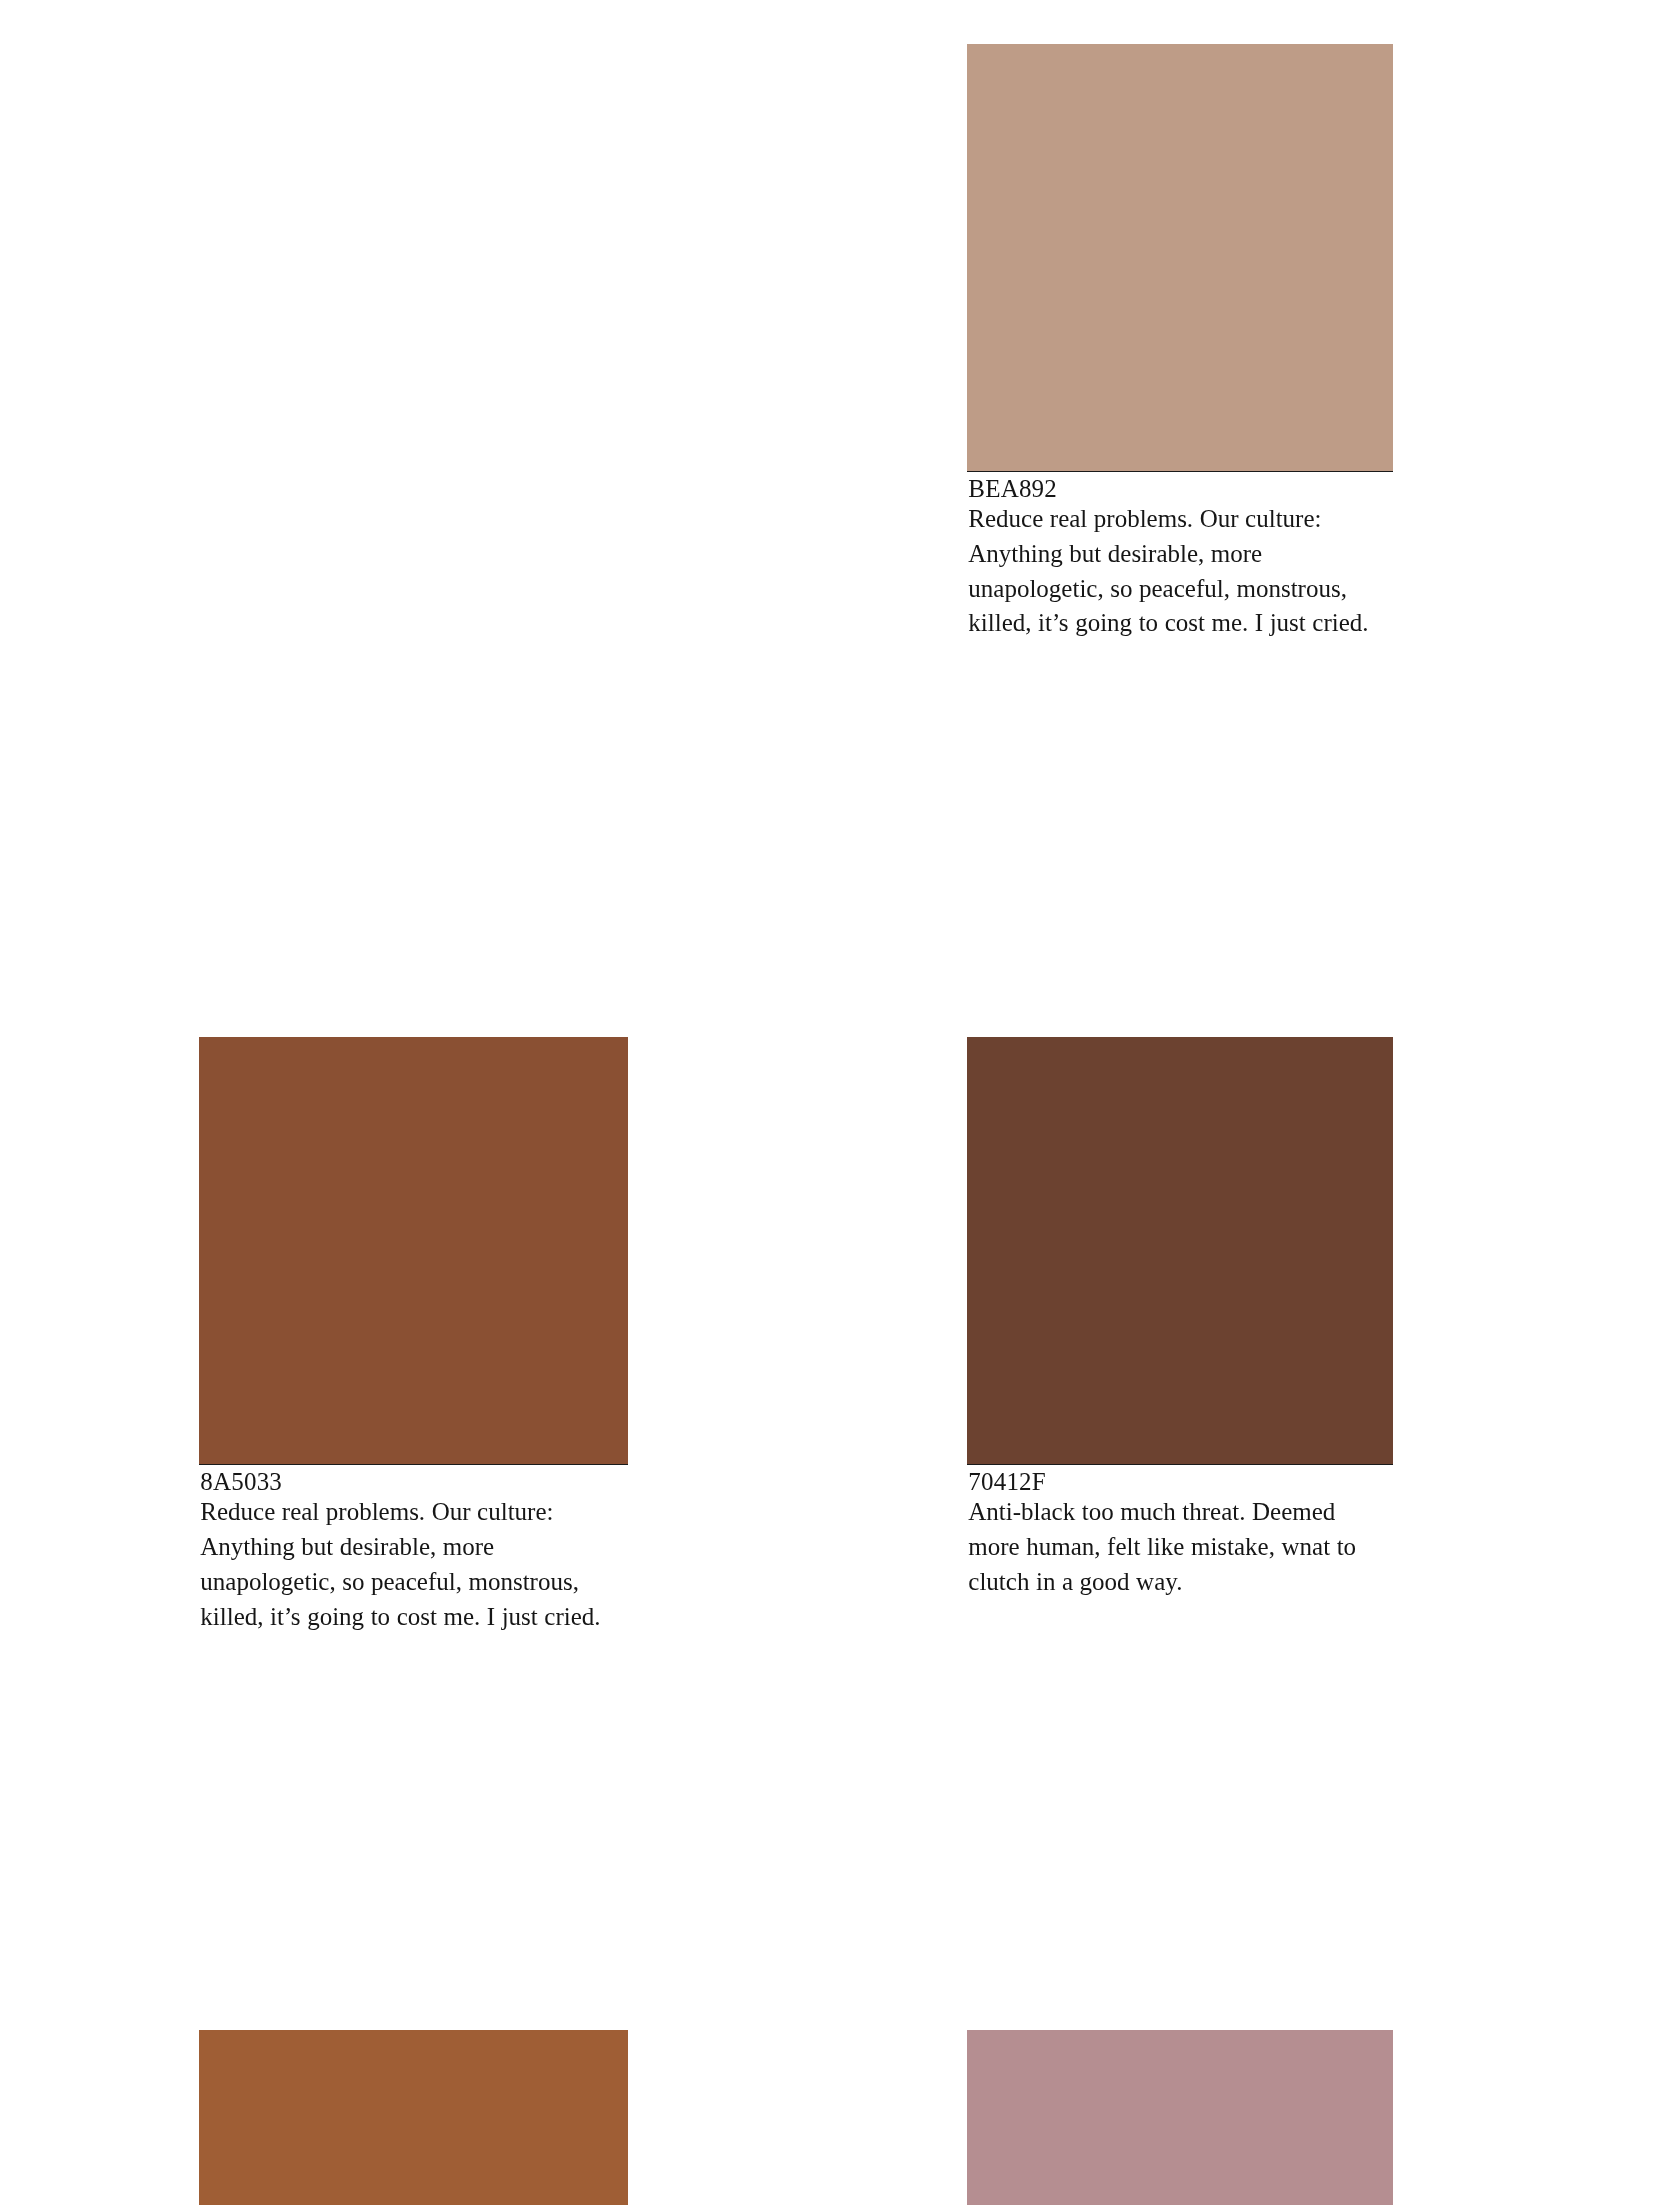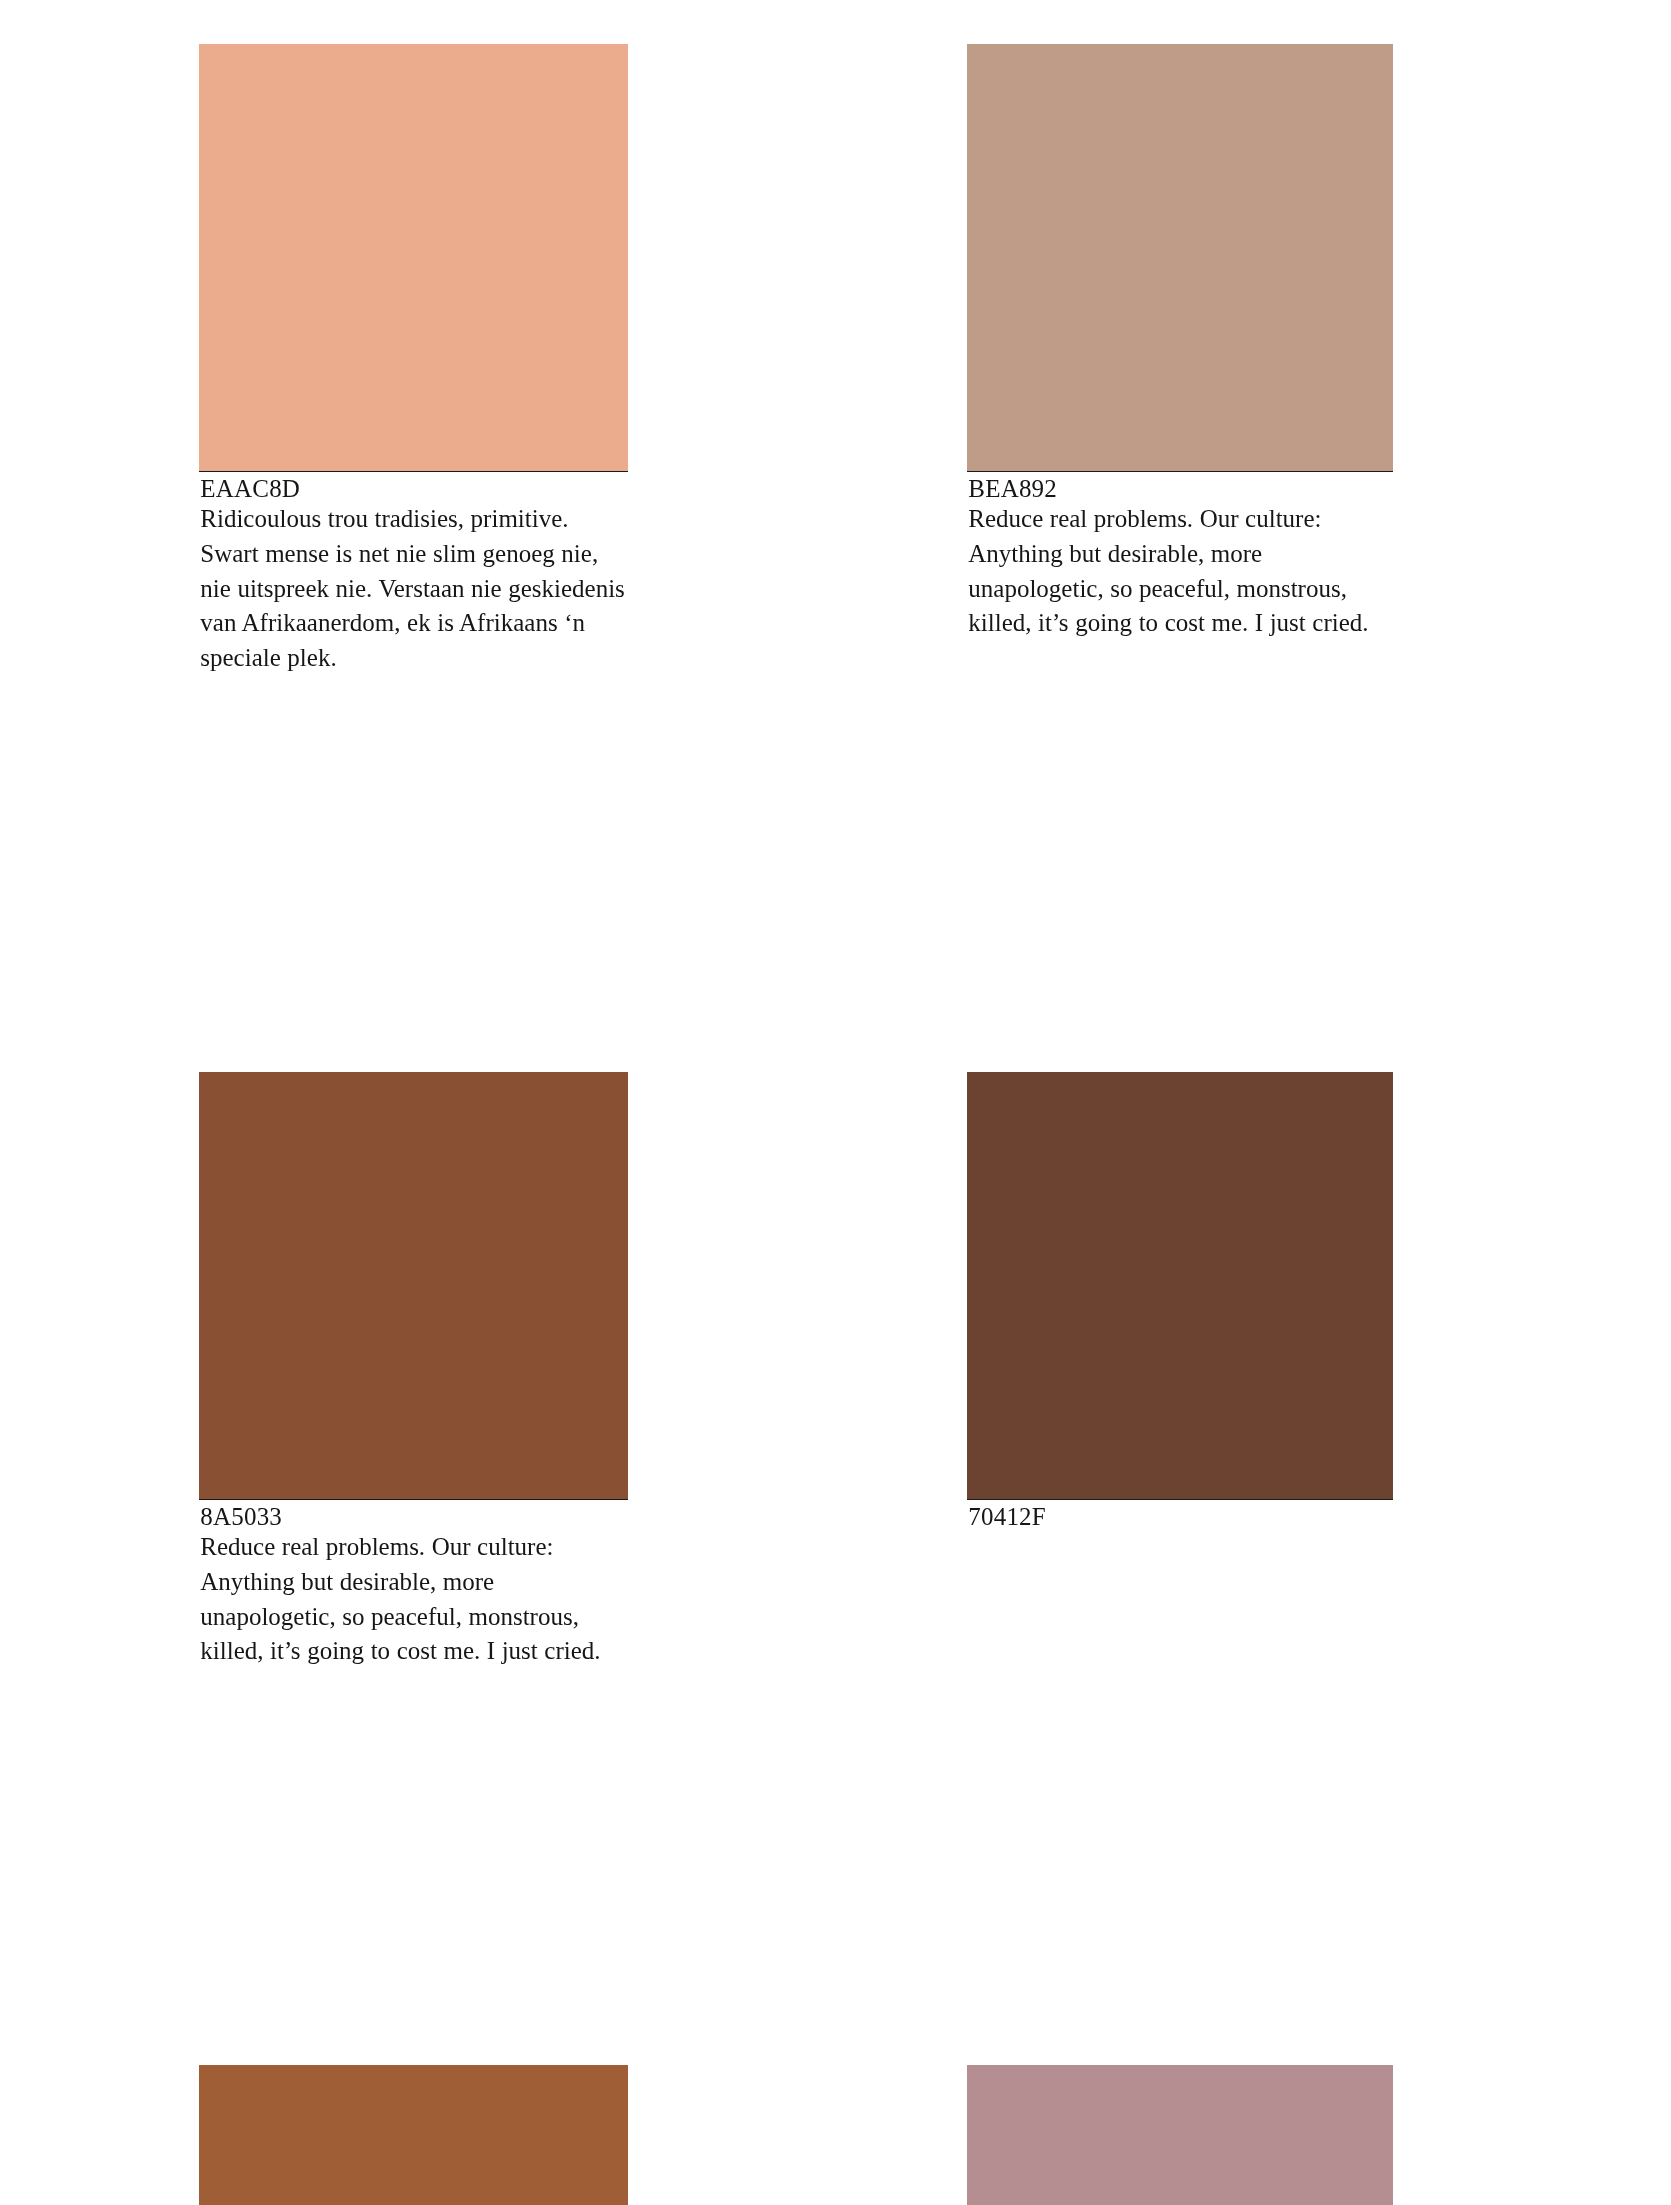--- a/index.html
+++ b/index.html
@@ -78,27 +78,20 @@
     text-align: left;
     word-spacing: 0.3px;
   }
 </style>
 </head>
 <body style="background: rgb(255, 255, 255);">
 
 <div class="sheet">
   <div class="grid">
 
-    <div class="cell left">
-      <div class="swatch" style="background-color: rgb(234, 172, 141);"></div>
-      <div class="caption">
-        <p class="hexcode">EAAC8D</p>
-        <p class="desc">Ridicoulous trou tradisies, primitive. Swart mense is net nie slim genoeg nie, nie uitspreek nie. Verstaan nie geskiedenis van Afrikaanerdom, ek is Afrikaans ‘n speciale plek.</p>
-      </div>
-    </div>
 
     <div class="gutter"></div>
 
     <div class="cell right">
       <div class="swatch" style="background-color: rgb(190, 156, 135);"></div>
       <div class="caption">
         <p class="hexcode">BEA892</p>
         <p class="desc">Reduce real problems. Our culture: Anything but desirable, more unapologetic, so peaceful, monstrous, killed, it’s going to cost me. I just cried.</p>
       </div>
     </div>
@@ -110,20 +103,21 @@
         <p class="desc">Reduce real problems. Our culture: Anything but desirable, more unapologetic, so peaceful, monstrous, killed, it’s going to cost me. I just cried.</p>
       </div>
     </div>
 
     <div class="gutter"></div>
 
     <div class="cell right">
       <div class="swatch" style="background-color: rgb(108, 66, 48);"></div>
       <div class="caption">
         <p class="hexcode">70412F</p>
+        <p class="desc">Anti-black too much threat. Deemed more human, felt like mistake, wnat to clutch in a good way.</p>
       </div>
     </div>
 
     <div class="cell left">
       <div class="swatch" style="background-color: rgb(159, 94, 53);"></div>
 
     </div>
 
     <div class="gutter"></div>
 

